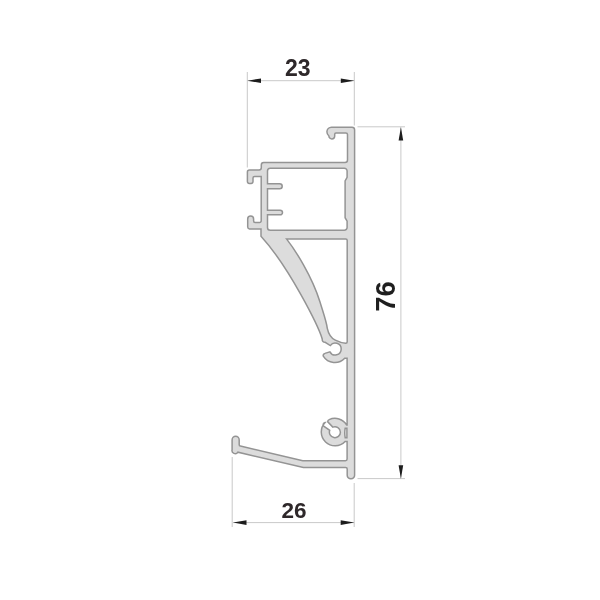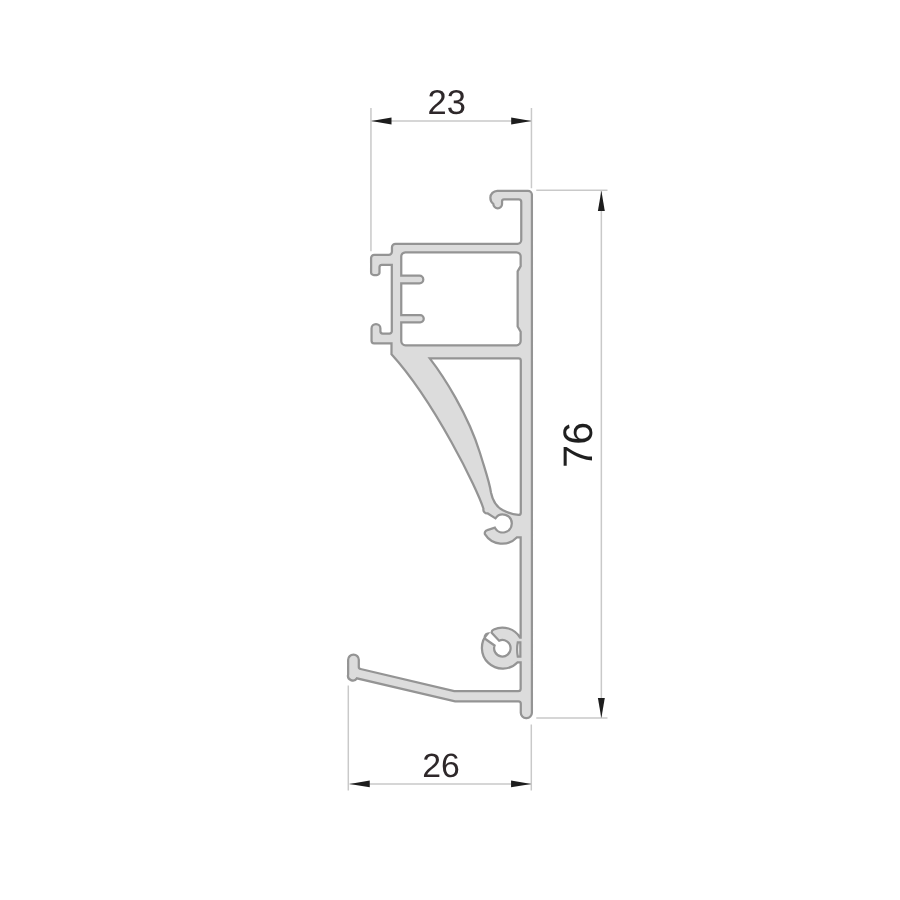--- a/index.html
+++ b/index.html
@@ -1,16 +1,16 @@
 <!DOCTYPE html>
 <html><head>
 <meta charset="utf-8">
 <style>
   html,body{margin:0;padding:0;background:#ffffff;width:600px;height:600px;overflow:hidden;}
-  .wrap{position:relative;width:600px;height:584px;font-family:"Liberation Sans", sans-serif;}
+  .wrap{position:relative;width:600px;height:584px;font-family:"Liberation Sans", sans-serif;font-weight:bold;}
   svg{position:absolute;left:0;top:0;}
 </style>
 </head>
 <body>
 <div class="wrap">
 <svg width="600" height="600" viewBox="0 0 600 600">
 
   <line x1="247.3" y1="72" x2="247.3" y2="167.5" stroke="#c9c9c9" stroke-width="1"></line>
 
   <line x1="354.3" y1="72" x2="354.3" y2="125.5" stroke="#c9c9c9" stroke-width="1"></line>

